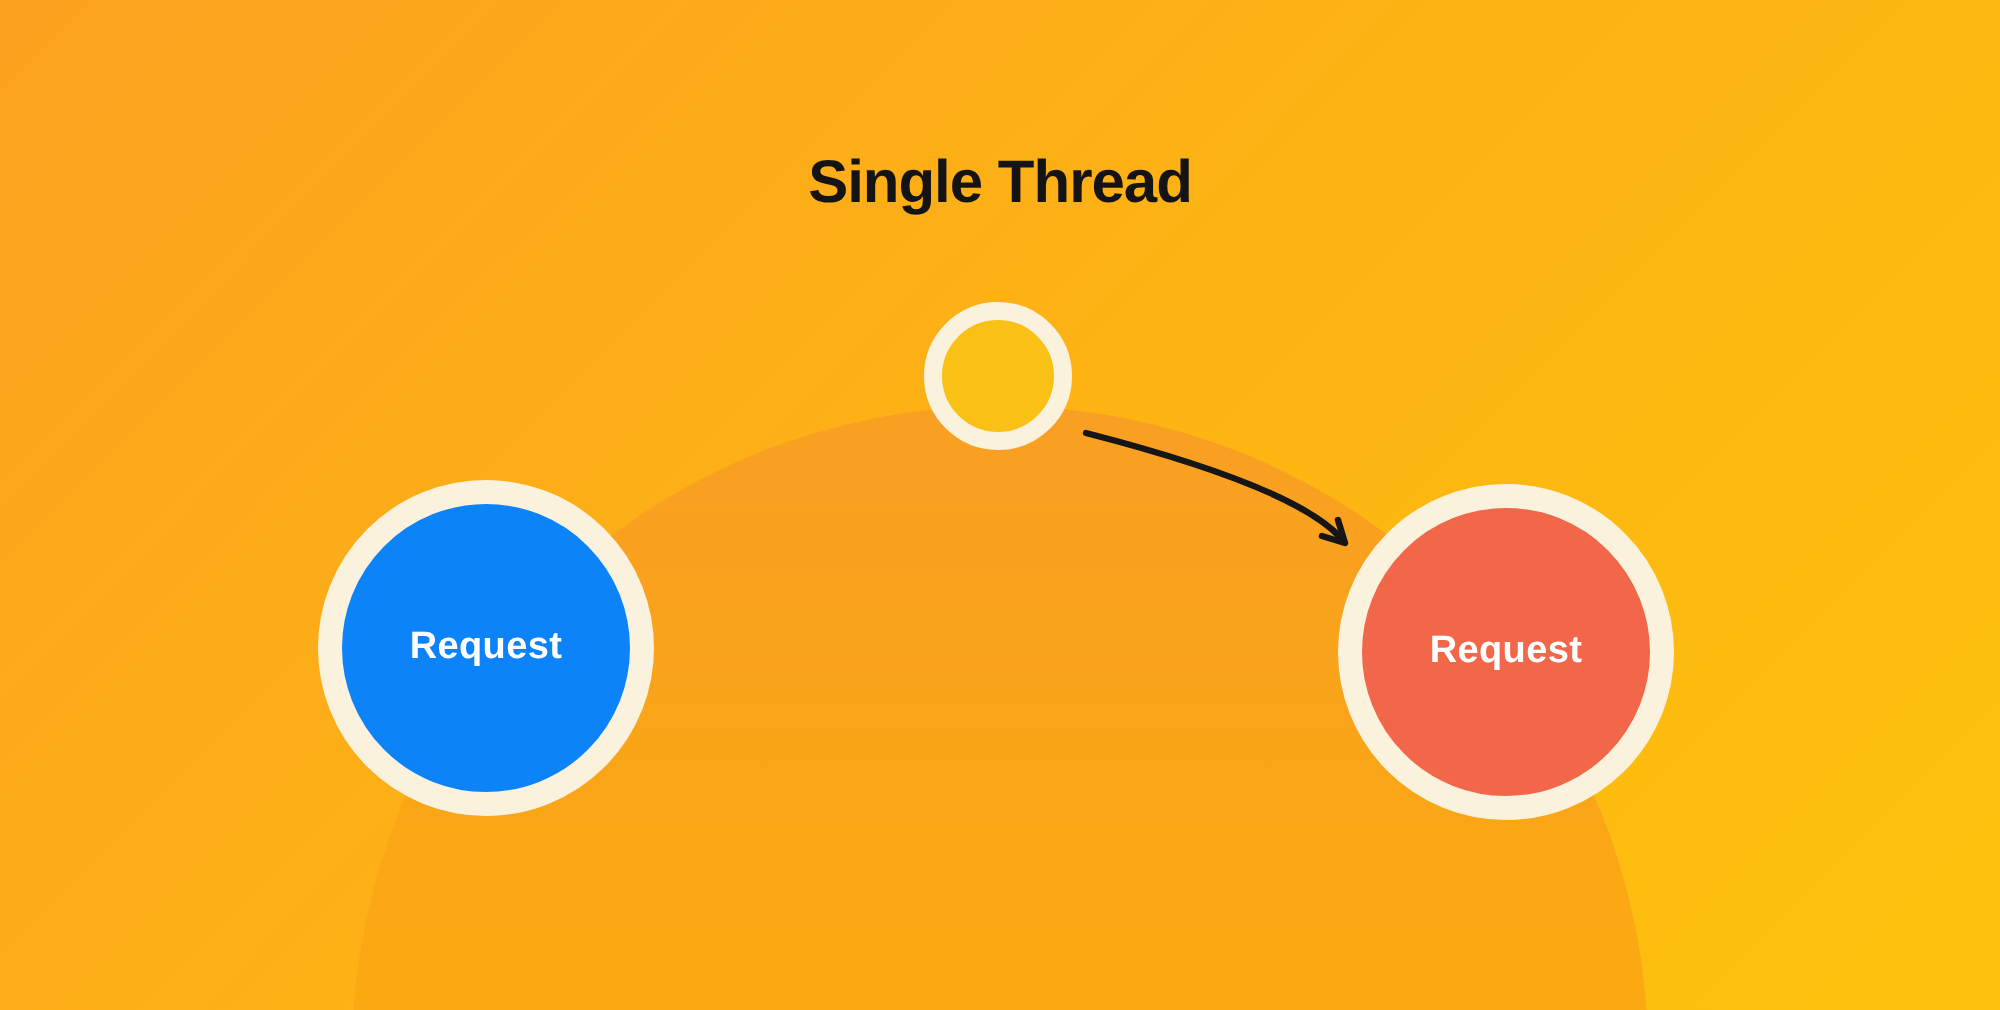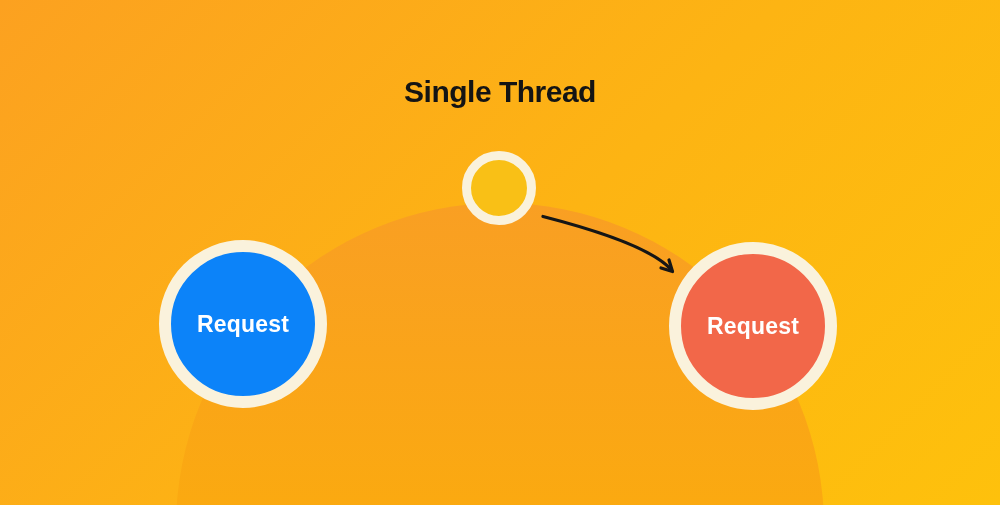--- a/index.html
+++ b/index.html
@@ -21,21 +21,21 @@
     position: absolute; left: 0; top: 74px; width: 100%;
     margin: 0; text-align: center;
     font-size: 30px; line-height: 36px; font-weight: 700; letter-spacing: -0.5px;
     color: var(--title);
   }
   .node {
     position: absolute; box-sizing: border-box; border-radius: 50%;
     display: flex; align-items: center; justify-content: center;
   }
   .node .label {
-    color: var(--label); font-weight: 700; font-size: 23px; letter-spacing: 0.2px;
+    color: var(--label); font-weight: 700; font-size: 19px; letter-spacing: 0.2px;
   }
   .node-thread {
     left: 462px; top: 151px; width: 74px; height: 74px;
     border: 9px solid var(--ring); background: var(--node-thread);
   }
   .node-left {
     left: 159px; top: 240px; width: 168px; height: 168px;
     border: 12px solid var(--ring); background: var(--node-left);
   }
   .node-right {

